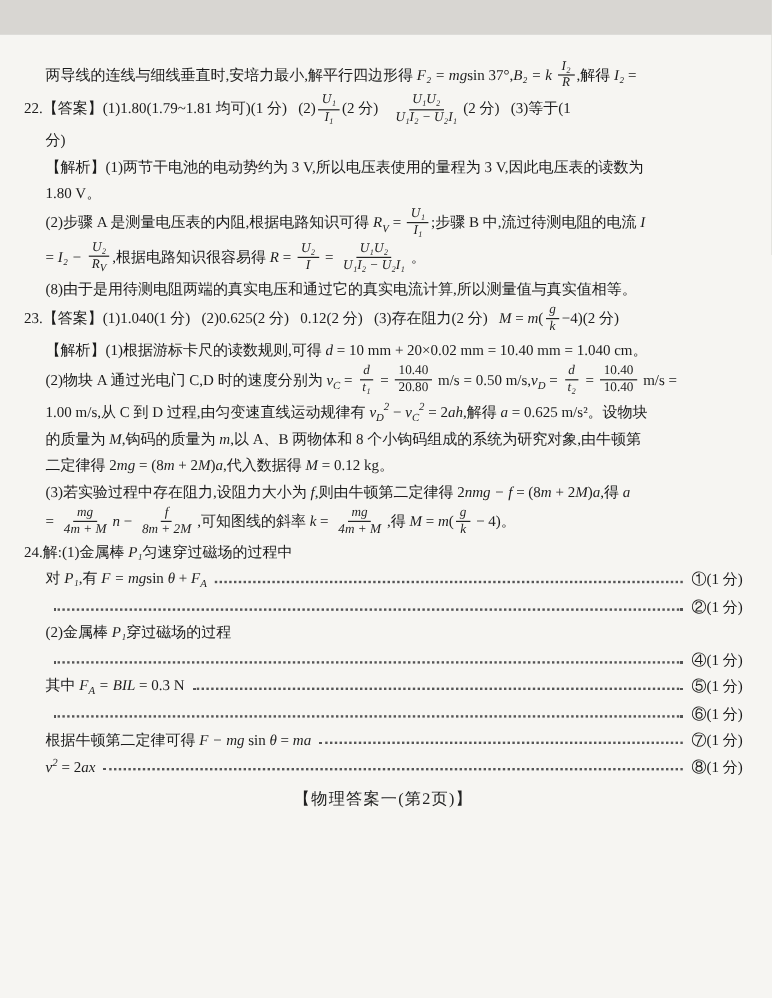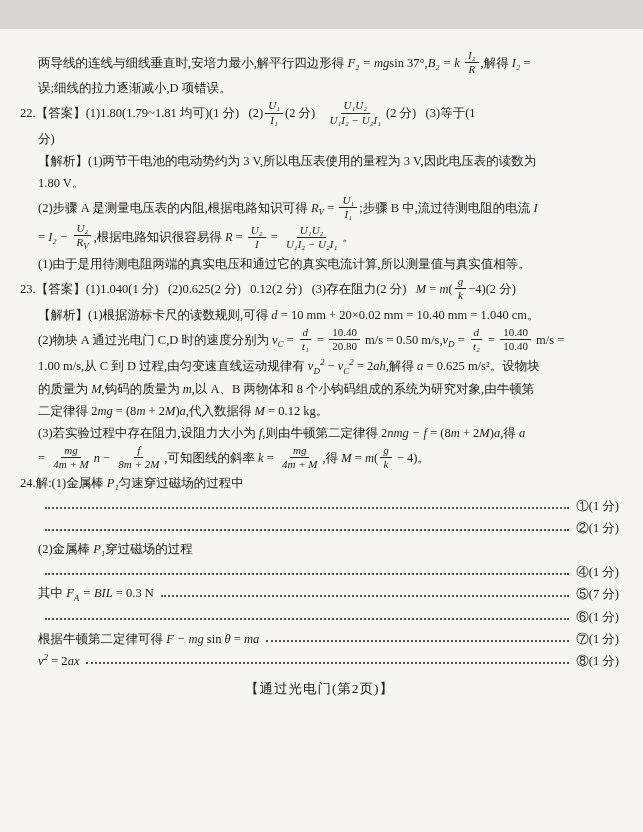--- a/index.html
+++ b/index.html
@@ -38,64 +38,64 @@
     text-align:center;margin-top:8px;font-size:13.5px;
     letter-spacing:1px;color:#222;
   }
 </style>
 </head>
 <body>
 
 <div class="page">
   <div class="doc-body">
       <div class="line ind"><span class="txt">两导线的连线与细线垂直时,安培力最小,解平行四边形得 </span><span class="math">F₂ = mg</span><span class="txt">sin 37°,</span><span class="math">B₂ = k </span><span class="frac"><span class="fn"><span class="math">I₂</span></span><span class="fd"><span class="math">R</span></span></span><span class="txt">,解得 </span><span class="math">I₂</span><span class="txt"> =</span></div>
-      <div class="line ind"><span class="txt">误;细线的拉力逐渐减小,D 项错误。</span></div>
       <div class="line"><span class="txt">22.【答案】(1)1.80(1.79~1.81 均可)(1 分)   (2)</span><span class="frac"><span class="fn"><span class="math">U₁</span></span><span class="fd"><span class="math">I₁</span></span></span><span class="txt">(2 分)   </span><span class="frac"><span class="fn"><span class="math">U₁U₂</span></span><span class="fd"><span class="math">U₁I₂ − U₂I₁</span></span></span><span class="txt">(2 分)   (3)等于(1</span></div>
       <div class="line ind"><span class="txt">分)</span></div>
       <div class="line ind"><span class="txt">【解析】(1)两节干电池的电动势约为 3 V,所以电压表使用的量程为 3 V,因此电压表的读数为</span></div>
       <div class="line ind"><span class="txt">1.80 V。</span></div>
       <div class="line ind"><span class="txt">(2)步骤 A 是测量电压表的内阻,根据电路知识可得 </span><span class="math">R</span><sub class="math">V</sub><span class="txt"> = </span><span class="frac"><span class="fn"><span class="math">U₁</span></span><span class="fd"><span class="math">I₁</span></span></span><span class="txt">;步骤 B 中,流过待测电阻的电流 </span><span class="math">I</span></div>
       <div class="line ind"><span class="txt">= </span><span class="math">I₂ − </span><span class="frac"><span class="fn"><span class="math">U₂</span></span><span class="fd"><span class="math">R</span><sub class="math">V</sub></span></span><span class="txt">,根据电路知识很容易得 </span><span class="math">R</span><span class="txt"> = </span><span class="frac"><span class="fn"><span class="math">U₂</span></span><span class="fd"><span class="math">I</span></span></span><span class="txt"> = </span><span class="frac"><span class="fn"><span class="math">U₁U₂</span></span><span class="fd"><span class="math">U₁I₂ − U₂I₁</span></span></span><span class="txt">。</span></div>
-      <div class="line ind"><span class="txt">(1)由于是用待测电阻两端的真实电压和通过它的真实电流计算,所以测量值与真实值相等。</span></div>
+      <div class="line ind"><span class="txt">(8)由于是用待测电阻两端的真实电压和通过它的真实电流计算,所以测量值与真实值相等。</span></div>
       <div class="line"><span class="txt">23.【答案】(1)1.040(1 分)   (2)0.625(2 分)   0.12(2 分)   (3)存在阻力(2 分)   </span><span class="math">M</span><span class="txt"> = </span><span class="math">m</span><span class="txt">(</span><span class="frac"><span class="fn"><span class="math">g</span></span><span class="fd"><span class="math">k</span></span></span><span class="txt">−4)(2 分)</span></div>
       <div class="line ind"><span class="txt">【解析】(1)根据游标卡尺的读数规则,可得 </span><span class="math">d</span><span class="txt"> = 10 mm + 20×0.02 mm = 10.40 mm = 1.040 cm。</span></div>
       <div class="line ind"><span class="txt">(2)物块 A 通过光电门 C,D 时的速度分别为 </span><span class="math">v</span><sub class="math">C</sub><span class="txt"> = </span><span class="frac"><span class="fn"><span class="math">d</span></span><span class="fd"><span class="math">t₁</span></span></span><span class="txt"> = </span><span class="frac"><span class="fn"><span class="txt">10.40</span></span><span class="fd"><span class="txt">20.80</span></span></span><span class="txt"> m/s = 0.50 m/s,</span><span class="math">v</span><sub class="math">D</sub><span class="txt"> = </span><span class="frac"><span class="fn"><span class="math">d</span></span><span class="fd"><span class="math">t₂</span></span></span><span class="txt"> = </span><span class="frac"><span class="fn"><span class="txt">10.40</span></span><span class="fd"><span class="txt">10.40</span></span></span><span class="txt"> m/s =</span></div>
       <div class="line ind"><span class="txt">1.00 m/s,从 C 到 D 过程,由匀变速直线运动规律有 </span><span class="math">v</span><sub class="math">D</sub><sup class="math">2</sup><span class="txt"> − </span><span class="math">v</span><sub class="math">C</sub><sup class="math">2</sup><span class="txt"> = 2</span><span class="math">ah</span><span class="txt">,解得 </span><span class="math">a</span><span class="txt"> = 0.625 m/s²。设物块</span></div>
       <div class="line ind"><span class="txt">的质量为 </span><span class="math">M</span><span class="txt">,钩码的质量为 </span><span class="math">m</span><span class="txt">,以 A、B 两物体和 8 个小钩码组成的系统为研究对象,由牛顿第</span></div>
       <div class="line ind"><span class="txt">二定律得 2</span><span class="math">mg</span><span class="txt"> = (8</span><span class="math">m</span><span class="txt"> + 2</span><span class="math">M</span><span class="txt">)</span><span class="math">a</span><span class="txt">,代入数据得 </span><span class="math">M</span><span class="txt"> = 0.12 kg。</span></div>
       <div class="line ind"><span class="txt">(3)若实验过程中存在阻力,设阻力大小为 </span><span class="math">f</span><span class="txt">,则由牛顿第二定律得 2</span><span class="math">nmg − f</span><span class="txt"> = (8</span><span class="math">m</span><span class="txt"> + 2</span><span class="math">M</span><span class="txt">)</span><span class="math">a</span><span class="txt">,得 </span><span class="math">a</span></div>
       <div class="line ind"><span class="txt">= </span><span class="frac"><span class="fn"><span class="math">mg</span></span><span class="fd"><span class="math">4m + M</span></span></span><span class="math">n</span><span class="txt"> − </span><span class="frac"><span class="fn"><span class="math">f</span></span><span class="fd"><span class="math">8m + 2M</span></span></span><span class="txt">,可知图线的斜率 </span><span class="math">k</span><span class="txt"> = </span><span class="frac"><span class="fn"><span class="math">mg</span></span><span class="fd"><span class="math">4m + M</span></span></span><span class="txt">,得 </span><span class="math">M</span><span class="txt"> = </span><span class="math">m</span><span class="txt">(</span><span class="frac"><span class="fn"><span class="math">g</span></span><span class="fd"><span class="math">k</span></span></span><span class="txt"> − 4)。</span></div>
       <div class="line"><span class="txt">24.解:(1)金属棒 </span><span class="math">P₁</span><span class="txt">匀速穿过磁场的过程中</span></div>
       <div class="line ind flex">
+        <span class="chunk"><span class="txt">对 </span><span class="math">P₁</span><span class="txt">,有 </span><span class="math">F = mg</span><span class="txt">sin </span><span class="math">θ</span><span class="txt"> + </span><span class="math">F</span><sub class="math">A</sub></span>
         <span class="leader"></span>
         <span class="chunk score"><span class="txt">①(1 分)</span></span>
       </div>
       <div class="line ind flex">
         <span class="leader"></span>
         <span class="chunk score"><span class="txt">②(1 分)</span></span>
       </div>
       <div class="line ind"><span class="txt">(2)金属棒 </span><span class="math">P₁</span><span class="txt">穿过磁场的过程</span></div>
       <div class="line ind flex">
         <span class="leader"></span>
         <span class="chunk score"><span class="txt">④(1 分)</span></span>
       </div>
       <div class="line ind flex">
         <span class="chunk"><span class="txt">其中 </span><span class="math">F</span><sub class="math">A</sub><span class="math"> = BIL</span><span class="txt"> = 0.3 N</span></span>
         <span class="leader"></span>
-        <span class="chunk score"><span class="txt">⑤(7 分)</span></span>
+        <span class="chunk score"><span class="txt">⑤(1 分)</span></span>
       </div>
       <div class="line ind flex">
         <span class="leader"></span>
         <span class="chunk score"><span class="txt">⑥(1 分)</span></span>
       </div>
       <div class="line ind flex">
         <span class="chunk"><span class="txt">根据牛顿第二定律可得 </span><span class="math">F − mg</span><span class="txt"> sin </span><span class="math">θ</span><span class="txt"> = </span><span class="math">ma</span></span>
         <span class="leader"></span>
         <span class="chunk score"><span class="txt">⑦(1 分)</span></span>
       </div>
       <div class="line ind flex">
         <span class="chunk"><span class="math">v</span><sup class="math">2</sup><span class="txt"> = 2</span><span class="math">ax</span></span>
         <span class="leader"></span>
         <span class="chunk score"><span class="txt">⑧(1 分)</span></span>
       </div>
     </div>
-  <div class="footer">【通过光电门(第2页)】</div>
+  <div class="footer">【物理答案一(第2页)】</div>
 </div>
 
 </body></html>

